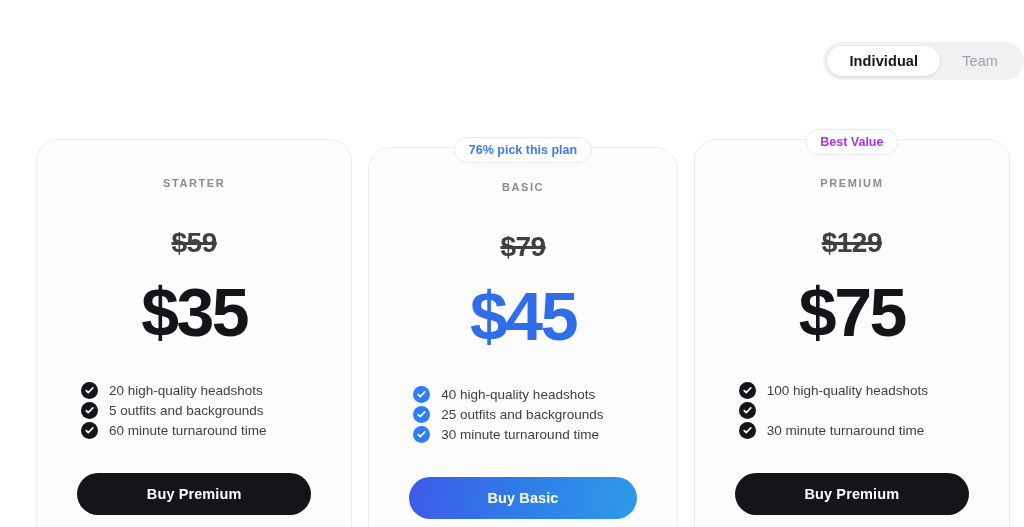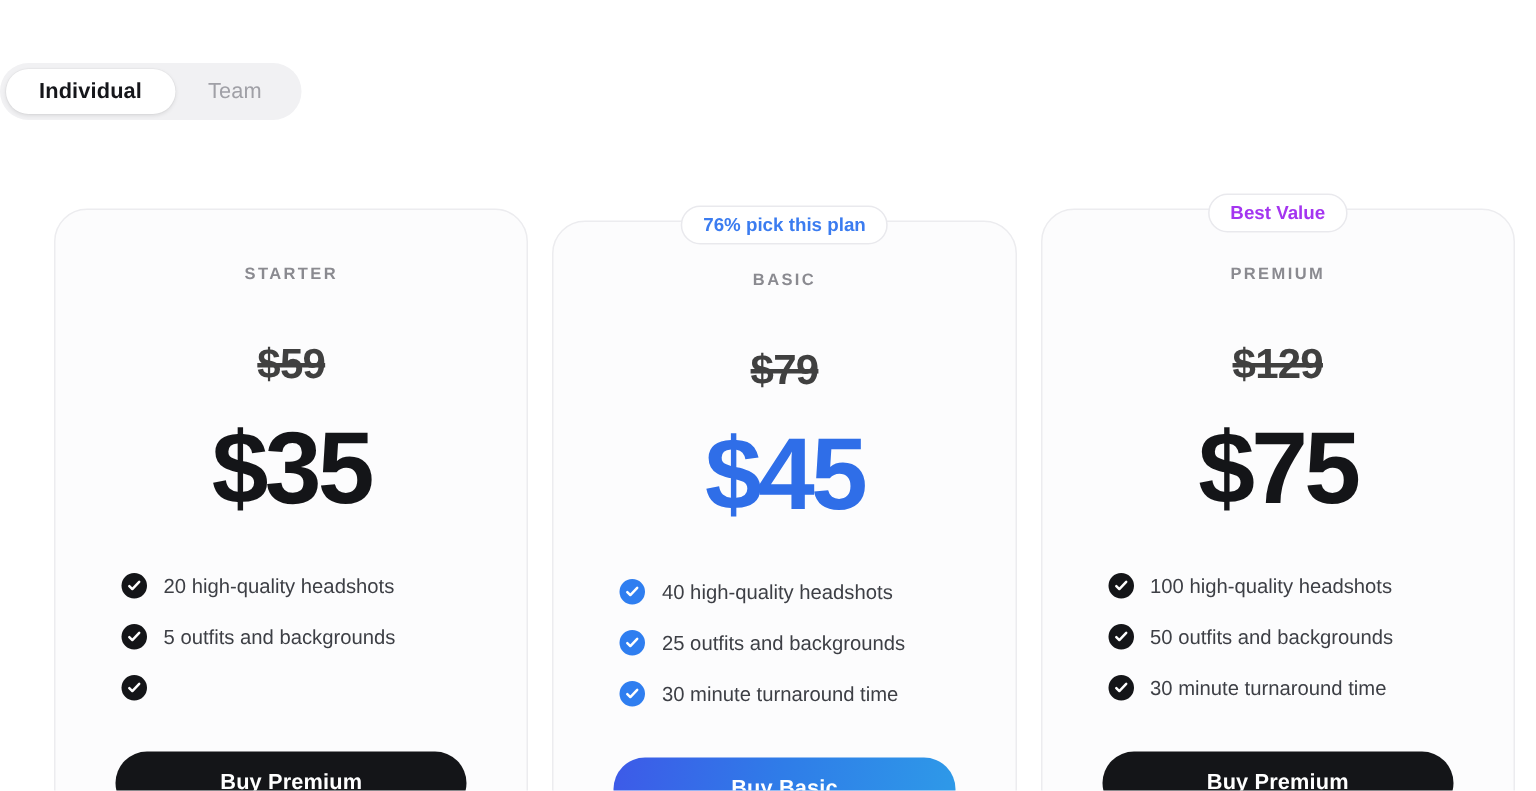--- a/index.html
+++ b/index.html
@@ -22,21 +22,21 @@
     height: 527px;
   }
 
   
   .toggle-wrap {
     position: absolute;
     left: 0;
     top: 42px;
     width: 1024px;
     display: flex;
-    justify-content: flex-start;
+    justify-content: flex-end;
   }
 
   .toggle {
     display: flex;
     align-items: center;
     background: #f1f1f3;
     border-radius: 999px;
     padding: 4px;
     height: 38px;
   }
@@ -140,21 +140,21 @@
     letter-spacing: -2.5px;
   }
   .price.blue { color: #2f6ee8; }
 
   
   .features {
     margin-top: 34px;
     width: 100%;
     display: flex;
     flex-direction: column;
-    gap: 17px;
+    gap: 3px;
     padding-left: 14px;
   }
 
   .feature {
     display: flex;
     align-items: center;
     gap: 11px;
   }
 
   .check {
@@ -235,20 +235,21 @@
               </svg>
           </span>
           <span class="feature-text">5 outfits and backgrounds</span>
         </div>
         <div class="feature">
           <span class="check">
             <svg width="11" height="11" viewBox="0 0 12 12">
                 <path d="M2.4 6.2l2.2 2.2 5-5.2" fill="none" stroke="#ffffff" stroke-width="1.8" stroke-linecap="round" stroke-linejoin="round"></path>
               </svg>
           </span>
+          <span class="feature-text">60 minute turnaround time</span>
         </div>
       </div>
 
       <button class="cta">Buy Premium</button>
     </div>
 
     <div class="card featured">
       <div class="badge blue">76% pick this plan</div>
       <div class="plan-name">BASIC</div>
       <div class="old-price">$79</div>
@@ -298,21 +299,20 @@
               </svg>
           </span>
           <span class="feature-text">100 high-quality headshots</span>
         </div>
         <div class="feature">
           <span class="check">
             <svg width="11" height="11" viewBox="0 0 12 12">
                 <path d="M2.4 6.2l2.2 2.2 5-5.2" fill="none" stroke="#ffffff" stroke-width="1.8" stroke-linecap="round" stroke-linejoin="round"></path>
               </svg>
           </span>
-          <span class="feature-text">50 outfits and backgrounds</span>
         </div>
         <div class="feature">
           <span class="check">
             <svg width="11" height="11" viewBox="0 0 12 12">
                 <path d="M2.4 6.2l2.2 2.2 5-5.2" fill="none" stroke="#ffffff" stroke-width="1.8" stroke-linecap="round" stroke-linejoin="round"></path>
               </svg>
           </span>
           <span class="feature-text">30 minute turnaround time</span>
         </div>
       </div>

